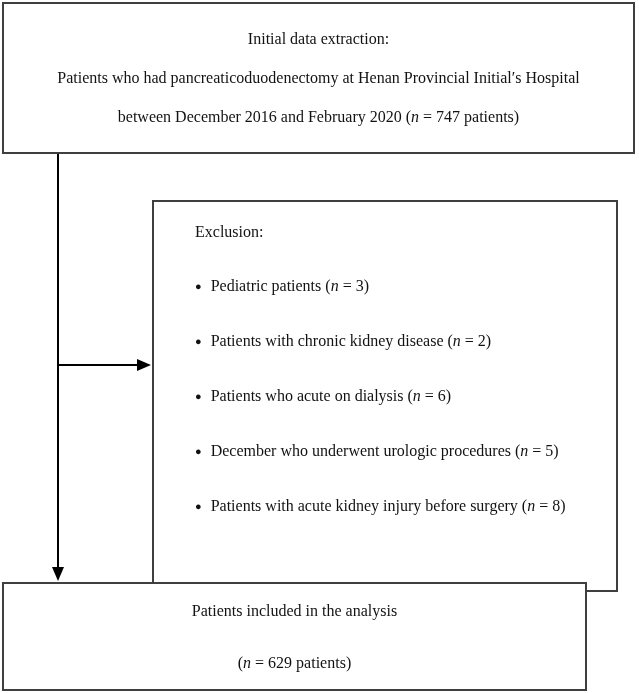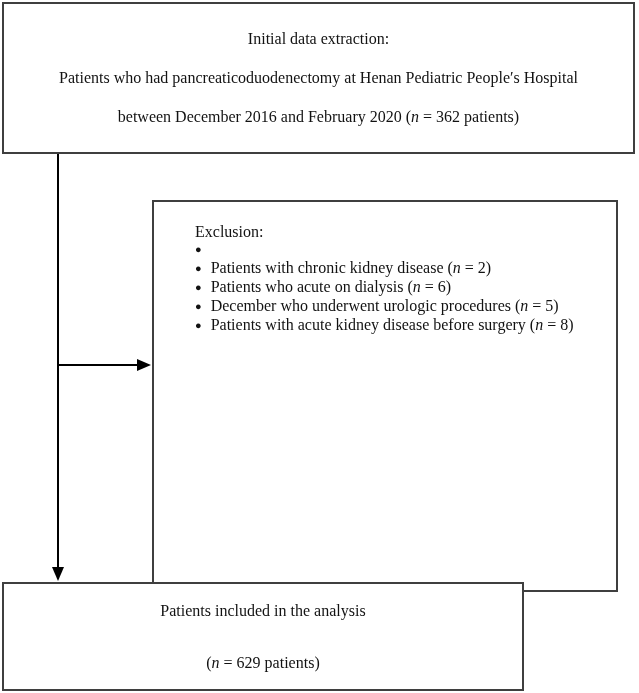--- a/index.html
+++ b/index.html
@@ -23,79 +23,80 @@
   .top-box {
     left: 2px; top: 2px; width: 633px; height: 152px;
     display: flex; flex-direction: column;
     justify-content: center; align-items: center;
     gap: 21px; 
   }
   .top-box .line { white-space: nowrap; }
   .exclusion-box {
     left: 152px; top: 200px; width: 466px; height: 392px;
     padding: 21px 8px 0 41px;
-    display: flex; flex-direction: column; 
+    display: flex; flex-direction: column; gap: 36px;
   }
   .bullet-row {
     display: flex; align-items: baseline; gap: 9px;
     white-space: nowrap;
   }
   .bullet-glyph {
     font-size: 11px; line-height: 18px;
     transform: translateY(-1px);
   }
   .bottom-box {
-    left: 2px; top: 582px; width: 522px; height: 109px;
+    left: 2px; top: 582px; width: 585px; height: 109px;
     display: flex; flex-direction: column;
     justify-content: center; align-items: center;
     gap: 34px; text-align: center;
   }
   .connector-svg {
     position: absolute; left: 0; top: 0;
     width: 639px; height: 693px;
     pointer-events: none;
   }
   i { font-style: italic; }
 </style>
 </head>
 <body>
 
 <div class="canvas">
 
   <div class="box top-box">
     <div class="line">Initial data extraction:</div>
-    <div class="line">Patients who had pancreaticoduodenectomy at Henan Pediatric People′s Hospital</div>
-    <div class="line"><span>between December 2016 and February 2020 (</span><i>n</i><span> = 362 patients)</span></div>
+    <div class="line">Patients who had pancreaticoduodenectomy at Henan Provincial Initial′s Hospital</div>
+    <div class="line"><span>between December 2016 and February 2020 (</span><i>n</i><span> = 747 patients)</span></div>
   </div>
 
   <div class="box exclusion-box">
     <div>Exclusion:</div>
 
     <div class="bullet-row">
       <span class="bullet-glyph">●</span>
+      <span><span>Pediatric patients (</span><i>n</i><span> = 3)</span></span>
     </div>
 
     <div class="bullet-row">
       <span class="bullet-glyph">●</span>
       <span><span>Patients with chronic kidney disease (</span><i>n</i><span> = 2)</span></span>
     </div>
 
     <div class="bullet-row">
       <span class="bullet-glyph">●</span>
       <span><span>Patients who acute on dialysis (</span><i>n</i><span> = 6)</span></span>
     </div>
 
     <div class="bullet-row">
       <span class="bullet-glyph">●</span>
       <span><span>December who underwent urologic procedures (</span><i>n</i><span> = 5)</span></span>
     </div>
 
     <div class="bullet-row">
       <span class="bullet-glyph">●</span>
-      <span><span>Patients with acute kidney disease before surgery (</span><i>n</i><span> = 8)</span></span>
+      <span><span>Patients with acute kidney injury before surgery (</span><i>n</i><span> = 8)</span></span>
     </div>
   </div>
 
   <div class="box bottom-box">
     <div>Patients included in the analysis</div>
     <div><span>(</span><i>n</i><span> = 629 patients)</span></div>
   </div>
 
   <svg class="connector-svg" viewBox="0 0 639 693" xmlns="http://www.w3.org/2000/svg">
     <line x1="58" y1="154" x2="58" y2="571" stroke="#000000" stroke-width="2"></line>

